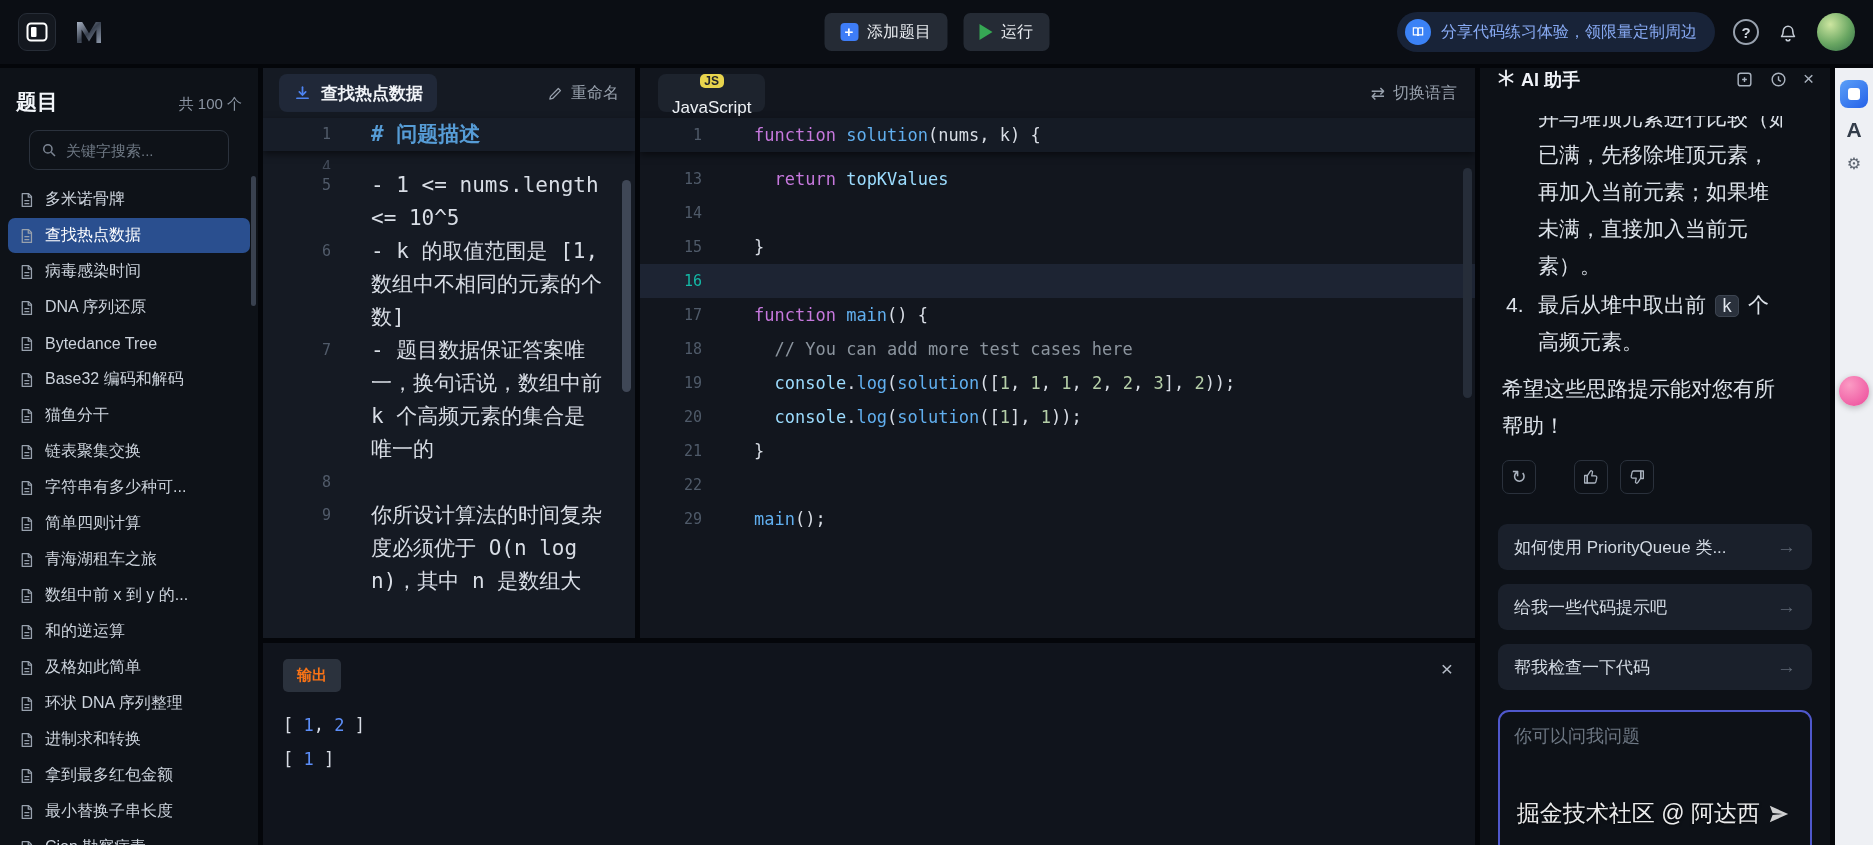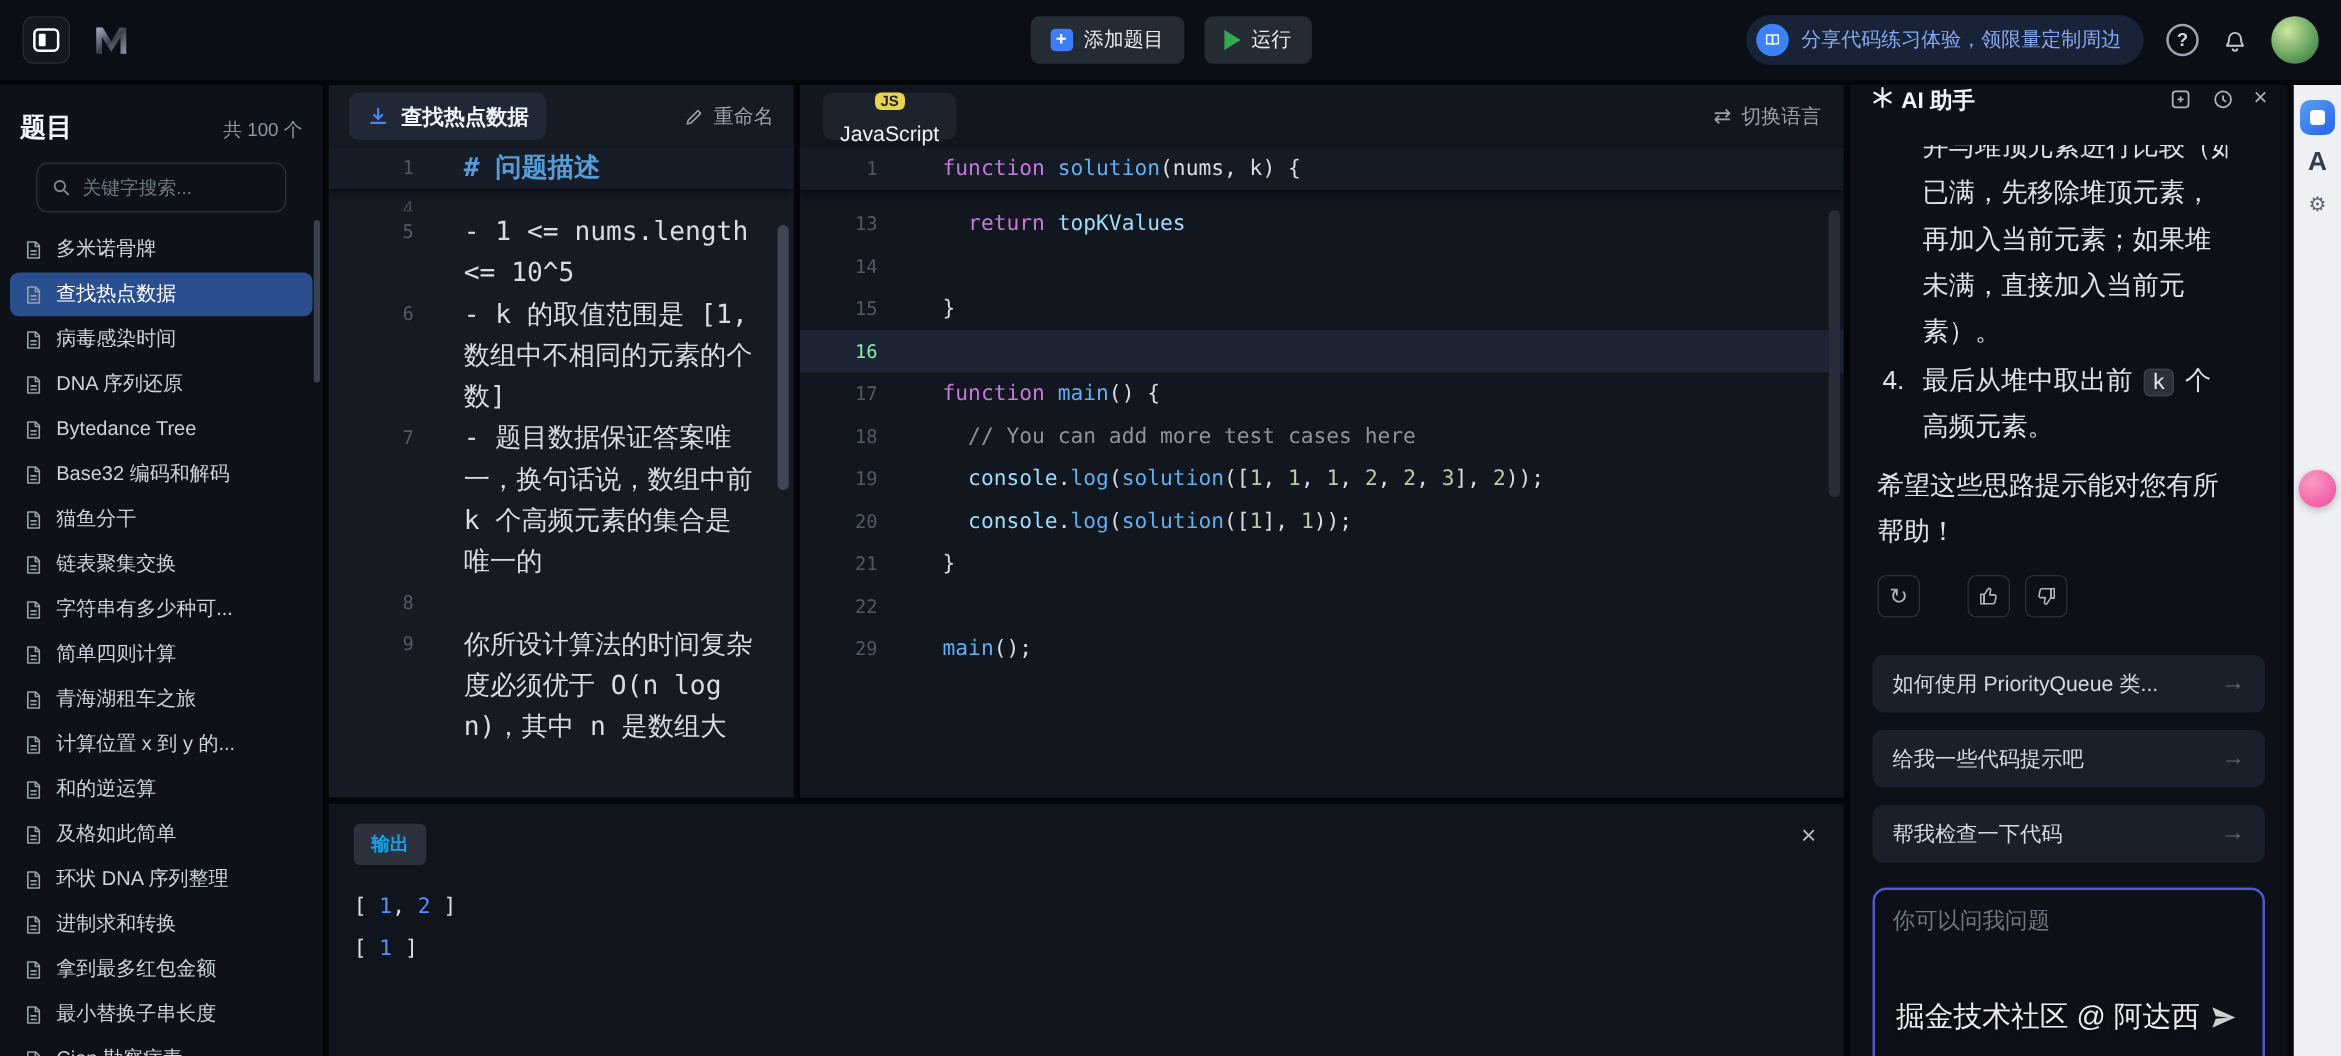--- a/index.html
+++ b/index.html
@@ -74,32 +74,32 @@
   .js-badge { background:#e8d44d; color:#23262b; font-weight:bold; font-size:12px; width:24px; height:24px;
     border-radius:5px; display:flex; align-items:center; justify-content:center; }
   .switch-lang { color:#97a0ac; font-size:16px; display:flex; gap:8px; align-items:center; background:none;
     border:none; cursor:pointer; font-family:inherit; }
   .sw-ic { font-size:17px; }
   .crow { display:flex; height:34px; }
   .crow .gutter { flex:0 0 88px; text-align:right; padding-right:26px; color:#4f5a69; font:15px/34px "DejaVu Sans Mono",monospace; }
   .crow .ltext { padding-left:26px; font:17px/34px "DejaVu Sans Mono",monospace; white-space:pre; }
   .crow.sticky { background:#151b25; box-shadow:0 3px 7px rgba(0,0,0,.5); position:relative; z-index:2; }
   .crow.current { background:#1d2433; }
-  .crow.current .gutter { color:#86efac; }
+  .crow.current .gutter { color:#14b8a6; }
   .crow.clipgap { height:10px; overflow:hidden; }
   .ed-thumb { position:absolute; right:3px; top:100px; width:9px; height:230px; background:#262d39; border-radius:5px; }
 
   
   .tk-kw { color:#c678dd; } .tk-fn { color:#61afef; } .tk-id { color:#9cdcfe; }
   .tk-n { color:#b5cea8; } .tk-cm { color:#8b949e; } .tk-pl { color:#d8dde5; }
   .tk-h { color:#569cd6; font-weight:bold; } .tk-onum { color:#5c8ef8; }
 
   
   .output { flex:0 0 202px; background:#10141c; position:relative; padding:16px 20px; }
-  .o-badge { display:inline-block; background:#2b323d; color:#0ea5e9; font-size:15px; padding:7px 14px;
+  .o-badge { display:inline-block; background:#2b323d; color:#f97316; font-size:15px; padding:7px 14px;
     border-radius:5px; font-weight:bold; }
   .o-close { position:absolute; right:22px; top:14px; color:#b6bdc8; font-size:21px; cursor:pointer; }
   .o-body { margin-top:16px; font:17px/34px "DejaVu Sans Mono",monospace; }
 
   
   .ai { flex:0 0 350px; background:#0d1117; position:relative; display:flex; flex-direction:column; overflow:hidden; }
   .ai-head { flex:0 0 48px; display:flex; align-items:flex-start; padding:0 16px; gap:5px; }
   .ai-title { font-size:18px; font-weight:bold; color:#f0f3f8; }
   .ai-head-icons { margin-left:auto; display:flex; gap:15px; align-items:center; color:#aab3bf; }
   .ai-hic { cursor:pointer; display:flex; font-size:19px; }
@@ -325,21 +325,21 @@
             <span class="side-label">青海湖租车之旅</span>
           </div>
           <div class="side-item">
             <span class="doc-ic">
               <svg width="17" height="18" viewBox="0 0 24 24" fill="none" stroke="#98a1ad" stroke-width="1.8" stroke-linejoin="round">
                 <path d="M6 3h9l4 4v14H6z"></path>
                 <path d="M14.5 3.2V8h4.3"></path>
                 <path d="M9 13h7M9 17h7"></path>
               </svg>
             </span>
-            <span class="side-label">计算位置 x 到 y 的...</span>
+            <span class="side-label">数组中前 x 到 y 的...</span>
           </div>
           <div class="side-item">
             <span class="doc-ic">
               <svg width="17" height="18" viewBox="0 0 24 24" fill="none" stroke="#98a1ad" stroke-width="1.8" stroke-linejoin="round">
                 <path d="M6 3h9l4 4v14H6z"></path>
                 <path d="M14.5 3.2V8h4.3"></path>
                 <path d="M9 13h7M9 17h7"></path>
               </svg>
             </span>
             <span class="side-label">和的逆运算</span>

